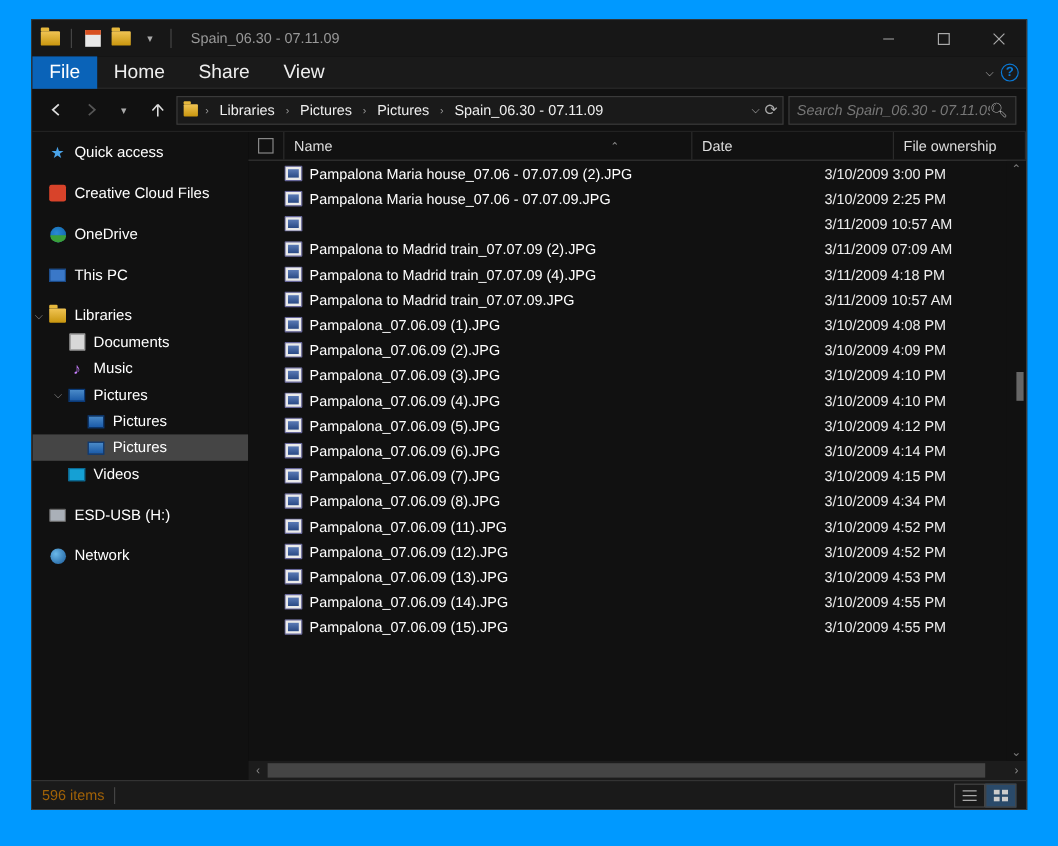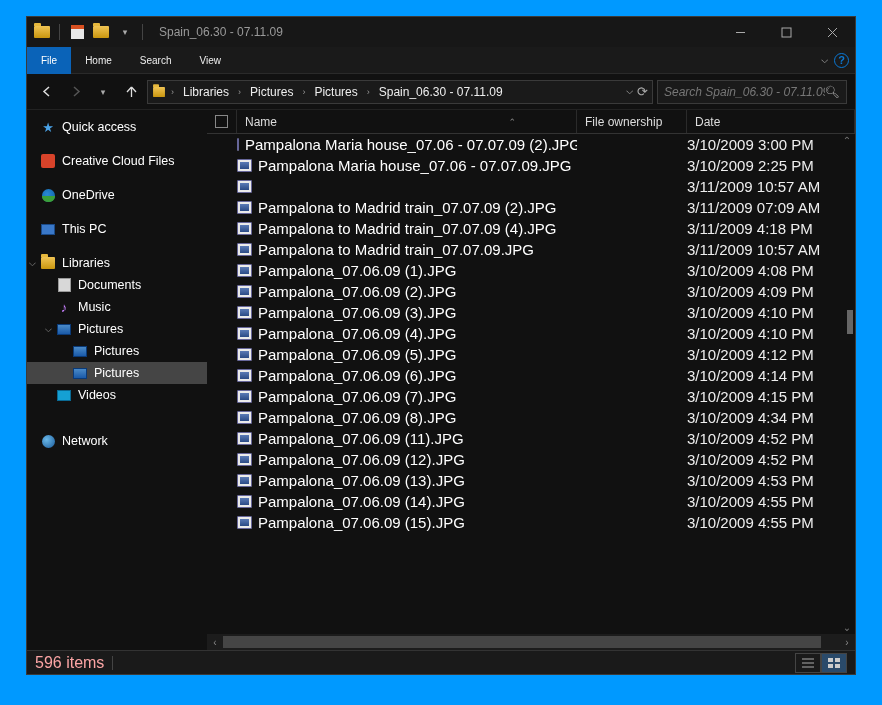--- a/index.html
+++ b/index.html
@@ -15,21 +15,21 @@
 .titlebar .qat { display: flex; align-items: center; padding: 0 4px; gap: 2px; }
 .qat-item { width: 22px; height: 22px; display: flex; align-items: center; justify-content: center; }
 .titlebar .sep { width: 1px; height: 16px; background: #444; margin: 0 4px; }
 .titlebar .title { flex: 1; color: #999; padding-left: 8px; font-size: 12px; }
 .win-controls { display: flex; }
 .win-btn { width: 46px; height: 30px; display: flex; align-items: center; justify-content: center; }
 .win-btn svg { stroke: #aaa; fill: none; }
 
 
 .ribbon { height: 27px; background: #1a1a1a; display: flex; align-items: center; border-bottom: 1px solid #2a2a2a; position: relative; }
-.rtab { padding: 0 14px; height: 27px; line-height: 27px; font-size: 10px; color: #eee; }
+.rtab { padding: 0 14px; height: 27px; line-height: 27px; font-size: 16px; color: #eee; }
 .rtab.file { background: #0a63b8; color: #fff; }
 .ribbon-right { position: absolute; right: 6px; display: flex; align-items: center; gap: 6px; }
 
 
 .locbar { height: 36px; background: #111; display: flex; align-items: center; padding: 0 8px; gap: 4px; border-bottom: 1px solid #222; }
 .nav-btn { width: 24px; height: 24px; display: flex; align-items: center; justify-content: center; color: #ccc; }
 .nav-btn.disabled { color: #555; }
 .addrbox { flex: 1; height: 24px; background: #1a1a1a; border: 1px solid #3a3a3a; display: flex; align-items: center; padding: 0 4px; gap: 1px; }
 .crumb { display: flex; align-items: center; color: #eee; font-size: 12px; padding: 0 4px; height: 100%; white-space: nowrap; }
 .crumbchev { color: #999; font-size: 9px; padding: 0 4px; }
@@ -54,36 +54,36 @@
 .col { display: flex; align-items: center; height: 100%; padding-left: 8px; border-right: 1px solid #2b2b2b; }
 .col.check { width: 30px; justify-content: center; padding: 0; }
 .col.name { width: 340px; gap: 40px; }
 .col.owner { width: 110px; }
 .col.date { flex: 1; }
 .sortarrow { margin-left: auto; padding-right: 60px; color: #888; font-size: 9px; }
 .checkbox { width: 13px; height: 13px; border: 1px solid #888; }
 
 .filelist { flex: 1; overflow: hidden; position: relative; }
 .filerows { position: absolute; inset: 0; overflow-y: auto; }
-.filerow { height: 21px; display: flex; align-items: center; font-size: 15px; color: #fff; }
+.filerow { height: 21px; display: flex; align-items: center; font-size: 12px; color: #fff; }
 .filerow .fcheck { width: 30px; }
 .filerow .fname { width: 340px; display: flex; align-items: center; gap: 6px; overflow: hidden; white-space: nowrap; }
 .filerow .fowner { width: 110px; }
 .filerow .fdate { flex: 1; color: #eee; }
 .fscroll-ind { position: absolute; right: 0; top: 0; width: 16px; height: 100%; background: #111; }
 .fscroll-thumb { position: absolute; right: 2px; top: 176px; width: 6px; height: 24px; background: #666; }
 .sbar-arrow { position: absolute; right: 3px; width: 10px; color: #777; font-size: 10px; text-align: center; }
 
 .hscroll { height: 16px; background: #1c1c1c; display: flex; align-items: center; }
 .hscroll .harrow { width: 16px; text-align: center; color: #888; font-size: 10px; }
 .hscroll .htrack { flex: 1; position: relative; height: 100%; }
 .hscroll .hthumb { position: absolute; left: 0; top: 2px; height: 12px; width: 97%; background: #454545; }
 
 
-.status { height: 24px; background: #1a1a1a; border-top: 1px solid #333; display: flex; align-items: center; font-size: 16px; color: #fca5a5; padding: 0 8px; }
+.status { height: 24px; background: #1a1a1a; border-top: 1px solid #333; display: flex; align-items: center; font-size: 12px; color: #a16207; padding: 0 8px; }
 .status .spacer { flex: 1; }
 .view-switch { display: flex; gap: 0; }
 .vbtn { width: 26px; height: 20px; border: 1px solid #444; display: flex; align-items: center; justify-content: center; }
 .vbtn.active { background: #2a4a6a; }
 .vsep { width: 1px; height: 14px; background: #444; margin: 0 8px; }
 
 .icon-folder { width: 16px; height: 12px; background: linear-gradient(#f0c454,#c9960e); border-radius: 1px; position: relative; }
 .icon-folder::before { content: ""; position: absolute; top: -3px; left: 0; width: 7px; height: 3px; background: #e6b83c; border-radius: 1px 1px 0 0; }
 .icon-img { width: 15px; height: 13px; background: #eaeaea; border: 1px solid #669; border-radius: 1px; position: relative; }
 .icon-img::after { content: ""; position: absolute; left: 2px; top: 2px; right: 2px; bottom: 2px; background: linear-gradient(#5a7ab5,#2a4a85); }
@@ -144,21 +144,21 @@
             <line x1="1" y1="1" x2="10" y2="10" stroke-width="1"></line>
             <line x1="10" y1="1" x2="1" y2="10" stroke-width="1"></line>
           </svg>
         </div>
     </div>
   </div>
 
   <div class="ribbon">
     <div class="rtab file">File</div>
     <div class="rtab">Home</div>
-    <div class="rtab">Search</div>
+    <div class="rtab">Share</div>
     <div class="rtab">View</div>
     <div class="ribbon-right">
       <span class="caret-down">⌵</span>
       <div class="help-badge">?</div>
     </div>
   </div>
 
   <div class="locbar">
     <div class="nav-btn">
       <svg width="15" height="15" viewBox="0 0 15 15">
@@ -266,43 +266,49 @@
           </span>
           <span>Pictures</span>
         </div>
       <div class="navitem indent1">
           <span class="mini">
             <span class="vid"></span>
           </span>
           <span>Videos</span>
         </div>
       <div class="navgroup-gap"></div>
+      <div class="navitem">
+          <span class="mini">
+            <span class="drv"></span>
+          </span>
+          <span>ESD-USB (H:)</span>
+        </div>
       <div class="navgroup-gap"></div>
       <div class="navitem">
           <span class="mini">
             <span class="net"></span>
           </span>
           <span>Network</span>
         </div>
     </div>
 
     <div class="main">
       <div class="cols">
         <div class="col check">
             <span class="checkbox"></span>
           </div>
         <div class="col name">
             <span>Name</span>
             <span class="sortarrow">⌃</span>
           </div>
+        <div class="col date">
+            <span>Date</span>
+          </div>
         <div class="col owner">
             <span>File ownership</span>
-          </div>
-        <div class="col date">
-            <span>Date</span>
           </div>
       </div>
       <div class="filelist">
         <div class="filerows" id="filerows">
             <div class="filerow">
               <div class="fcheck"></div>
               <div class="fname">
                 <span class="icon-img"></span>
                 <span>Pampalona Maria house_07.06 - 07.07.09 (2).JPG</span>
               </div>

